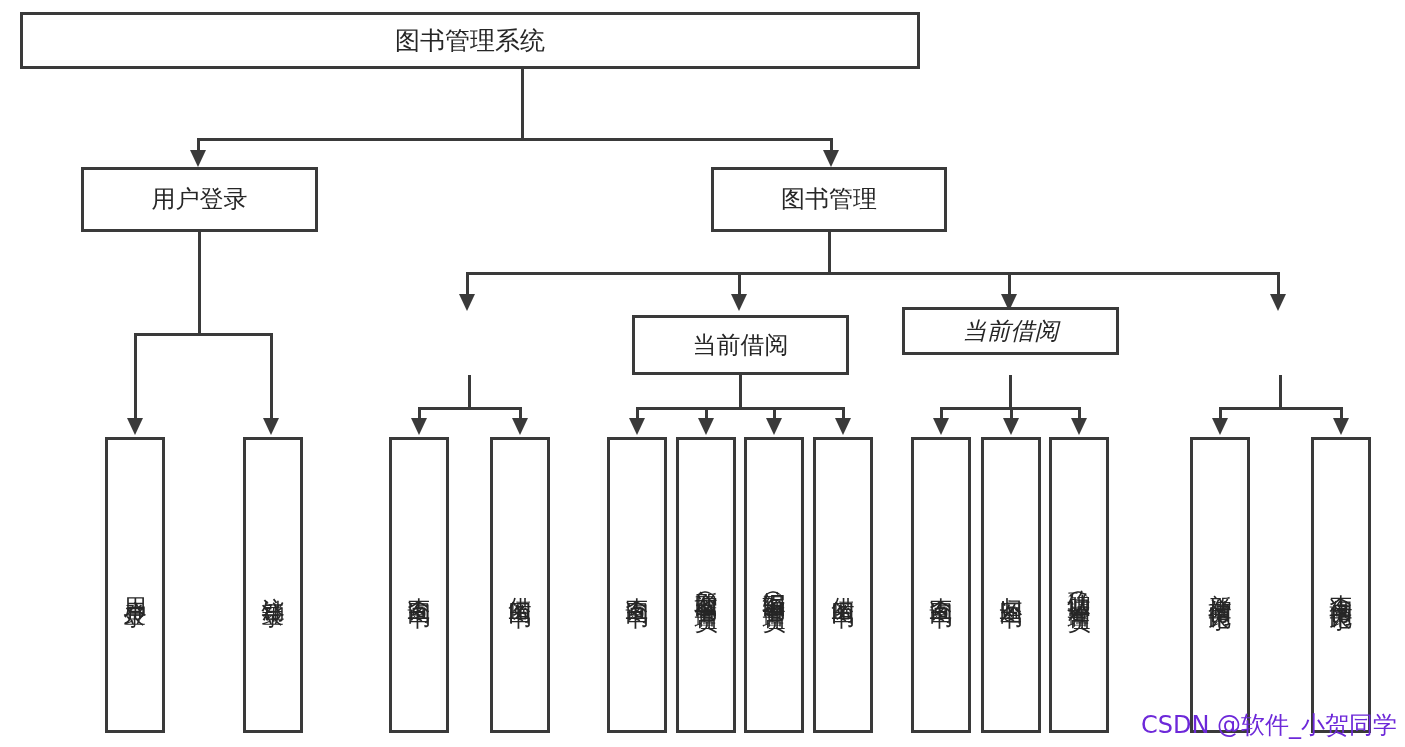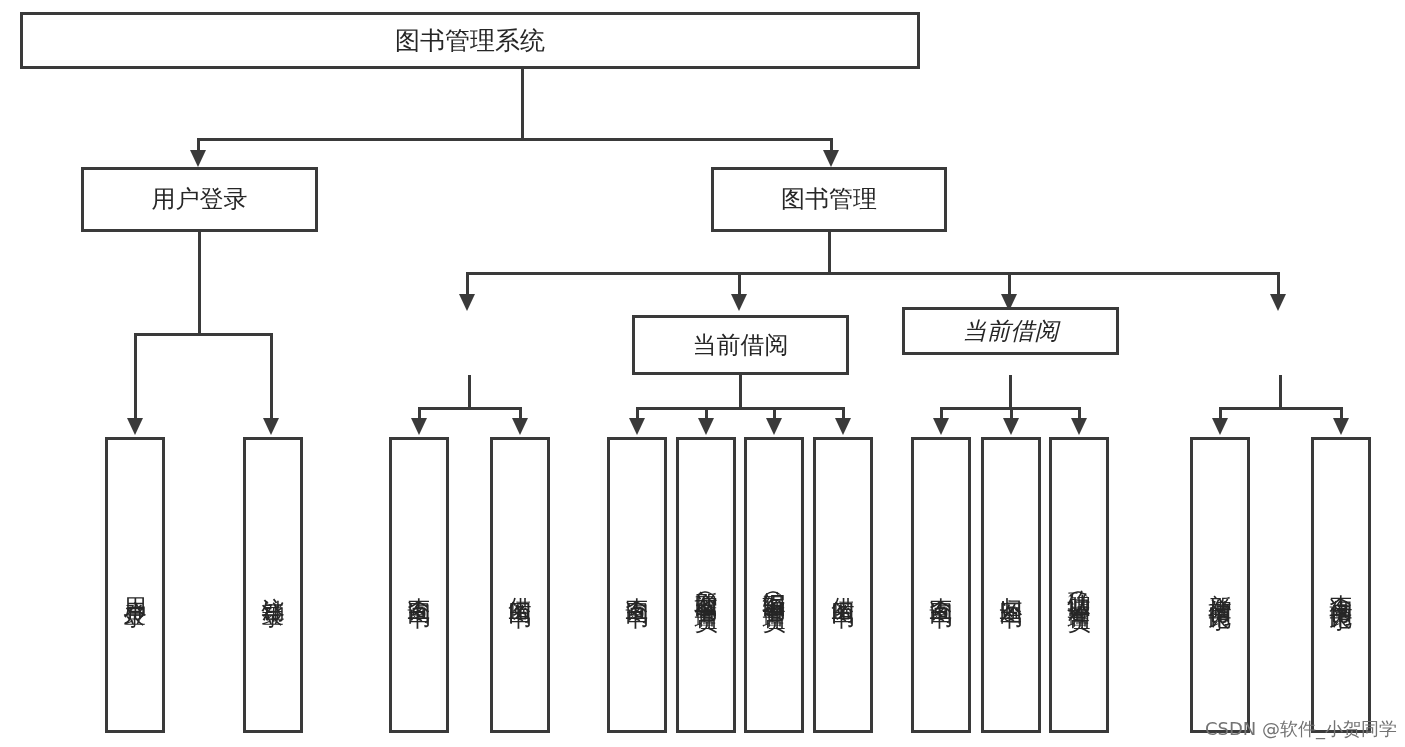--- a/index.html
+++ b/index.html
@@ -70,22 +70,22 @@
     border-right: 8px solid transparent;
     border-top: 17px solid #3a3a3a;
     z-index: 2;
   }
 
   
   #watermark {
     position: absolute;
     right: 8px;
     bottom: 6px;
-    font-size: 18px;
-    color: #737373;
+    font-size: 24px;
+    color: #6d28d9;
     white-space: nowrap;
     z-index: 5;
     font-family: "DejaVu Sans", "Liberation Sans", sans-serif;
   }
 </style>
 </head>
 <body>
 
 <div id="canvas">
 

